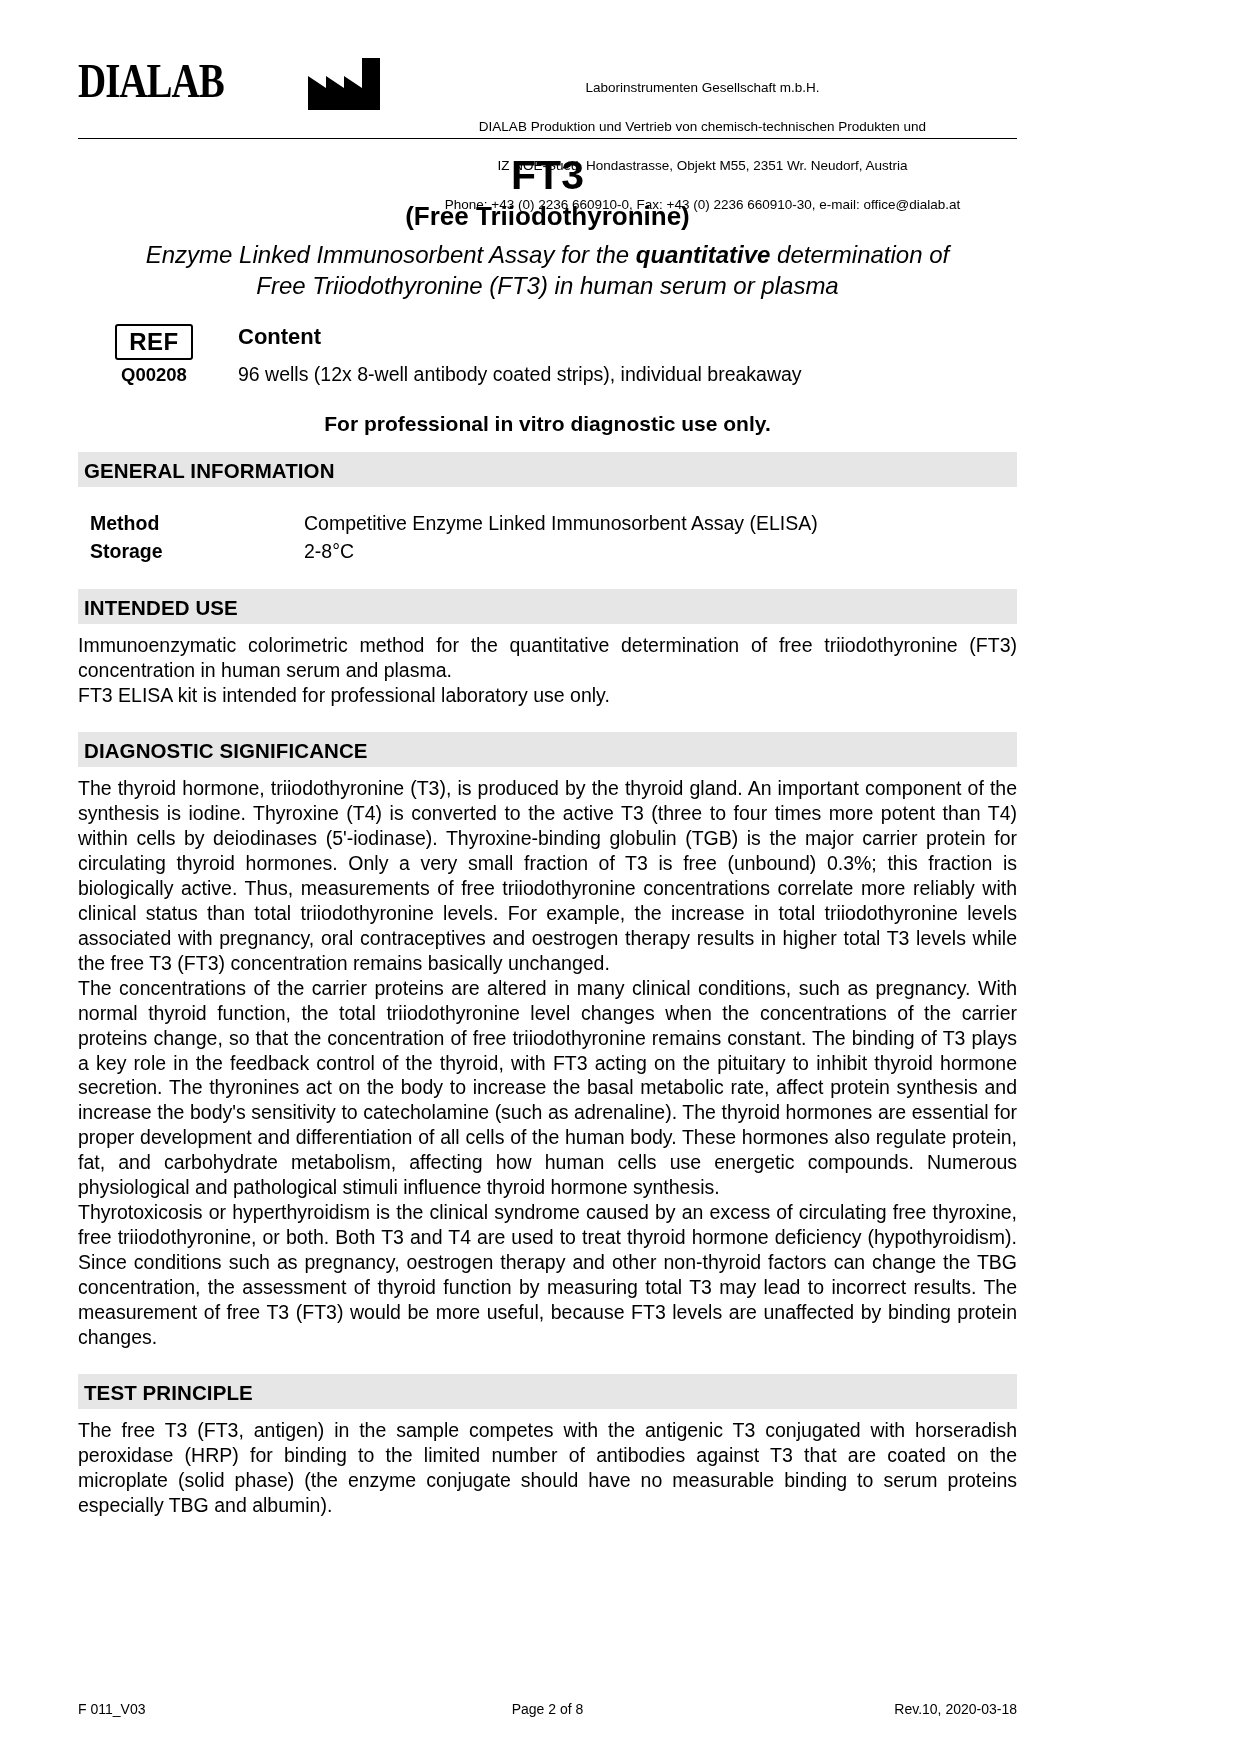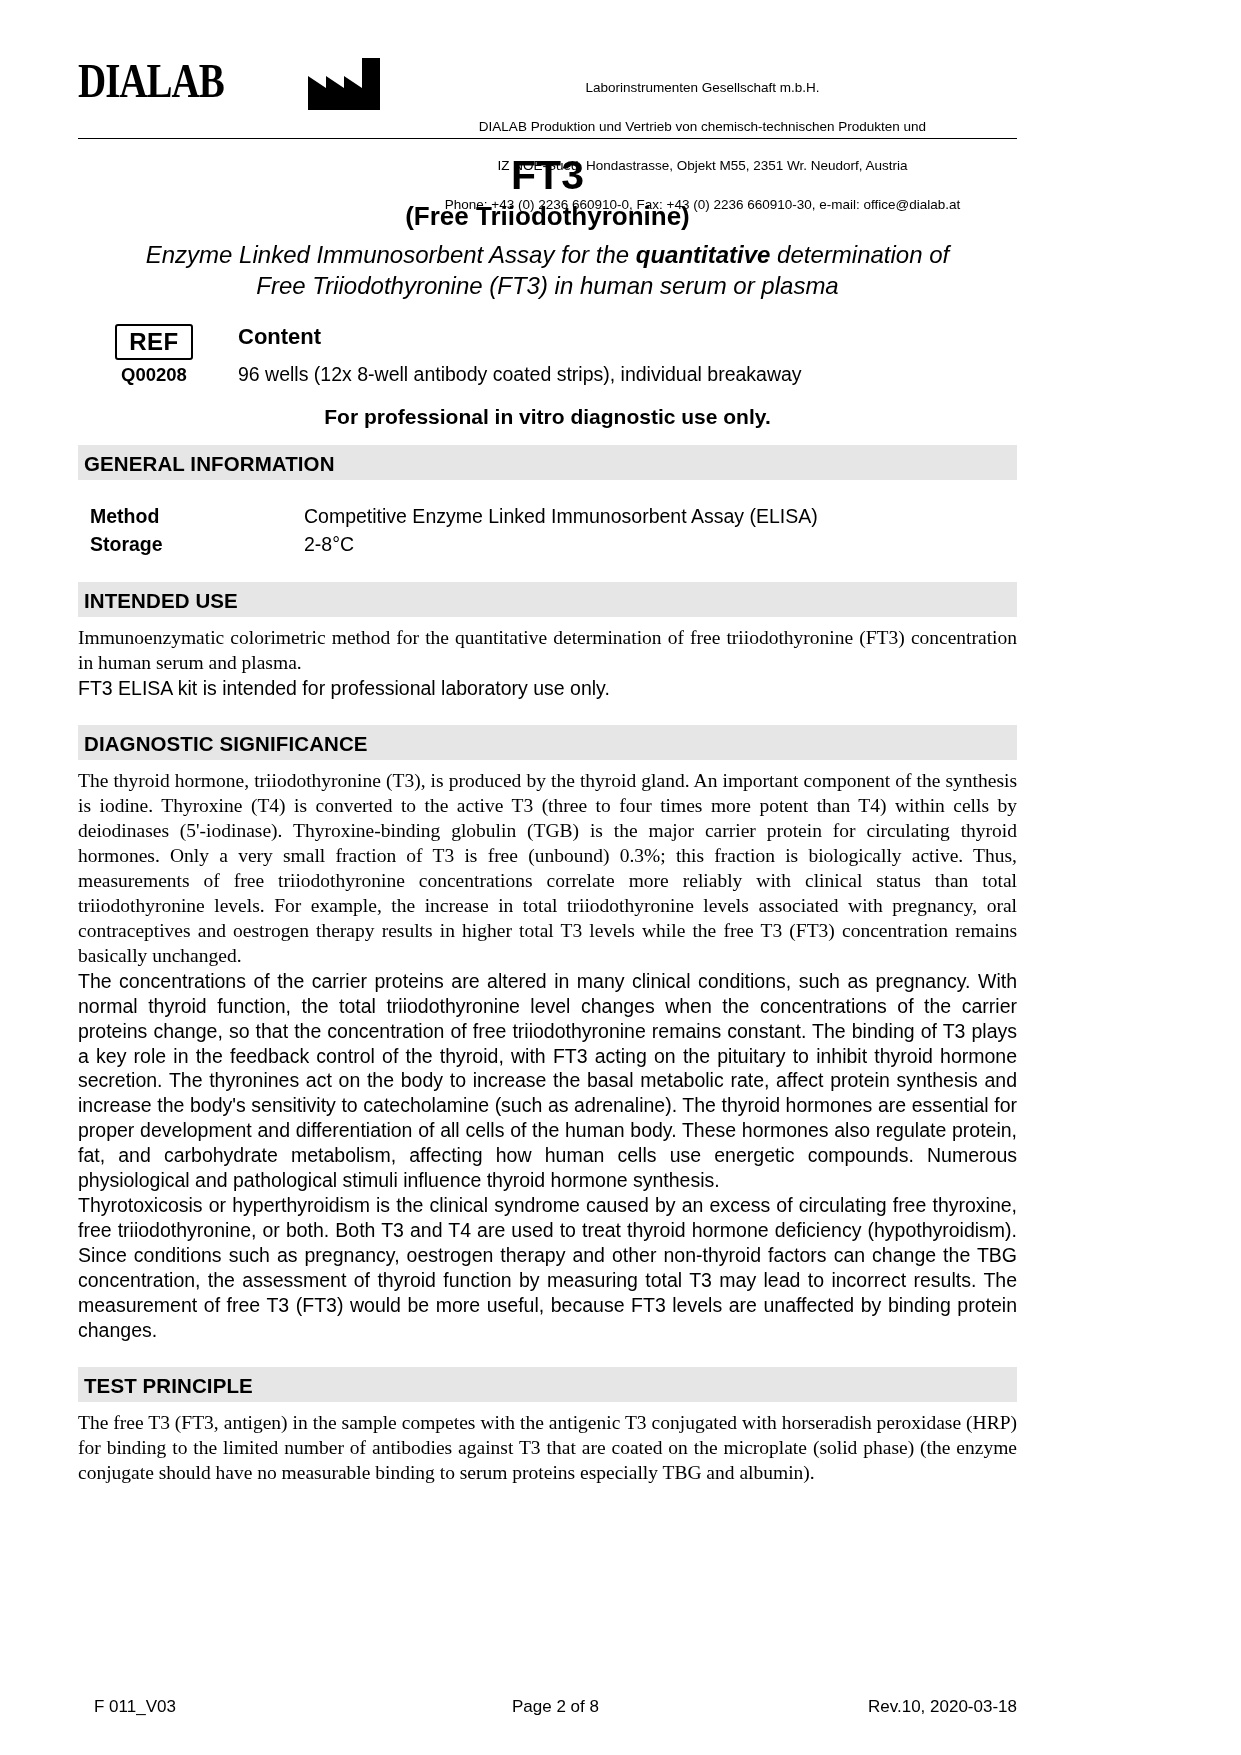--- a/index.html
+++ b/index.html
@@ -125,21 +125,21 @@
   }
   .content-text {
     font-size: 19.5px;
     margin-top: 12px;
     line-height: 1.3;
   }
   .pro-use {
     text-align: center;
     font-weight: bold;
     font-size: 21px;
-    margin-top: 18px;
+    margin-top: 25px;
   }
 
   
   .section-bar {
     background: #e6e6e6;
     font-weight: bold;
     font-size: 20.5px;
     padding: 7px 0 4px 6px;
     margin-top: 16px;
     letter-spacing: 0.1px;
@@ -164,31 +164,31 @@
   }
   .gi-value { padding-left: 4px !important; }
 
   
   p.body {
     font-size: 19.5px;
     line-height: 1.28;
     text-align: justify;
     margin: 6px 0 0 0;
   }
-  p.body.first { margin-top: 9px; font-family: Liberation Serif, serif; }
+  p.body.first { margin-top: 9px; }
   p.body.nogap { margin-top: 0; }
 
   
   .footer {
     position: absolute;
-    left: 94px;
+    left: 78px;
     right: 78px;
     bottom: 38px;
     display: flex;
-    font-size: 17px;
+    font-size: 14px;
     border-top: none;
     justify-content: flex-end;
   }
   .footer .f-left { flex: 1 1 33%; text-align: left; }
   .footer .f-center { flex: 1 1 33%; text-align: center; }
   .footer .f-right { flex: 1 1 33%; text-align: right; }
 </style>
 </head>
 <body>
 

